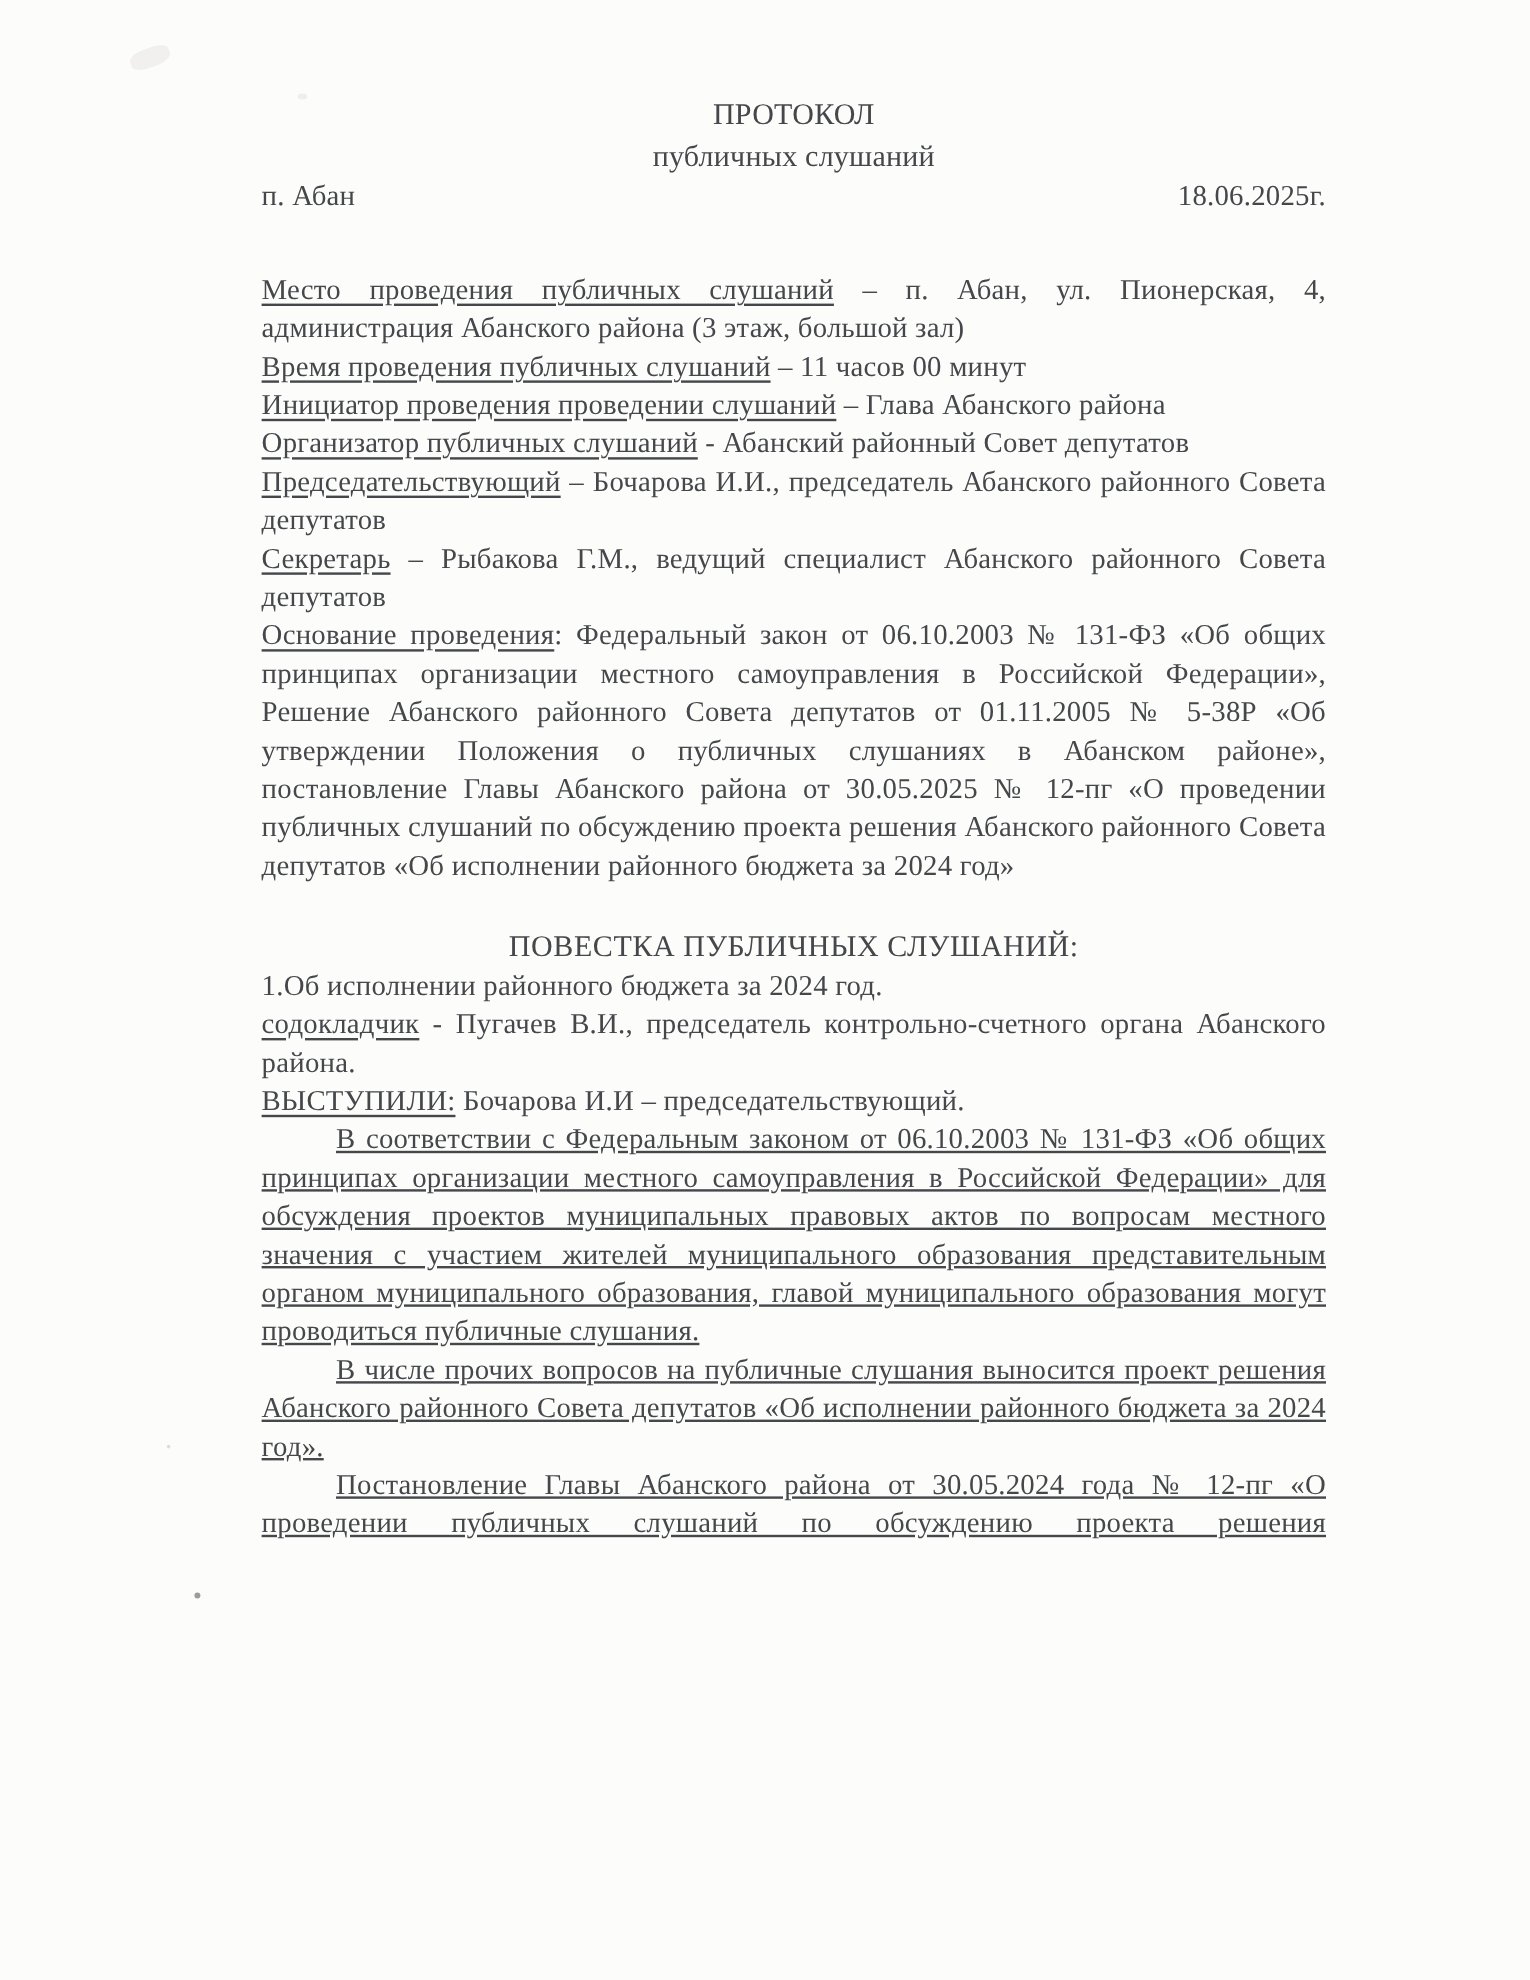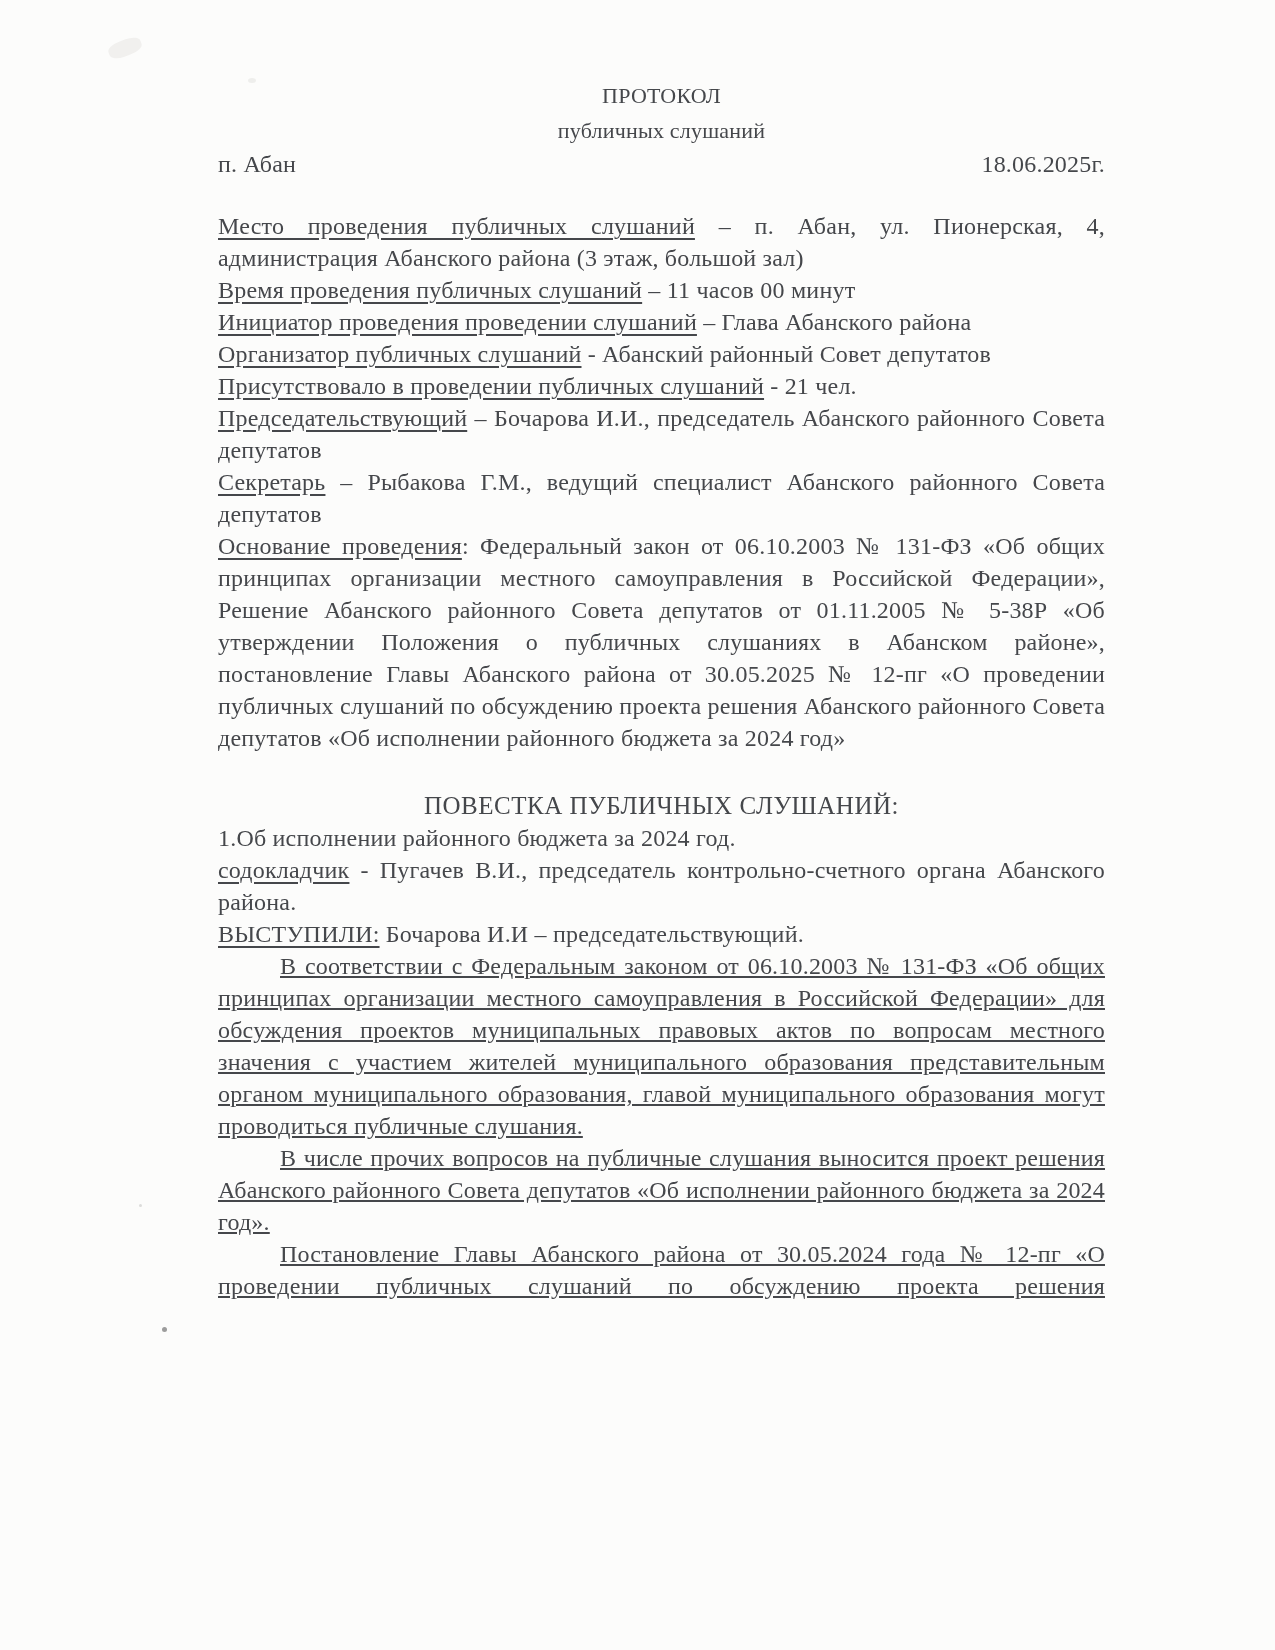--- a/index.html
+++ b/index.html
@@ -22,28 +22,28 @@
   .content {
     position: absolute;
     left: 218px;
     top: 0;
     width: 887px;
   }
   .title-block {
     padding-top: 78px;
     text-align: center;
     line-height: 35px;
-    font-size: 22px;
+    font-size: 25px;
   }
   .dateline {
     display: flex;
     justify-content: space-between;
   }
   .details-block {
-    margin-top: 30px;
+    margin-top: 46px;
   }
   p.line {
     margin: 0;
     text-align: justify;
   }
   .u {
     text-decoration: underline;
     text-underline-offset: 4px;
     text-decoration-thickness: 1.5px;
   }
@@ -95,21 +95,20 @@
     <div class="dateline">
       <span>п. Абан</span>
       <span>18.06.2025г.</span>
     </div>
 
     <div class="details-block">
       <p class="line"><span class="u">Место проведения публичных слушаний</span><span> – п. Абан, ул. Пионерская, 4, администрация Абанского района (3 этаж, большой зал)</span></p>
       <p class="line"><span class="u">Время проведения публичных слушаний</span><span> – 11 часов 00 минут</span></p>
       <p class="line"><span class="u">Инициатор проведения проведении слушаний</span><span> – Глава Абанского района</span></p>
       <p class="line"><span class="u">Организатор публичных слушаний</span><span> - Абанский районный Совет депутатов</span></p>
-      <p class="line"><span class="u">Присутствовало в проведении публичных слушаний</span><span> - 21 чел.</span></p>
       <p class="line"><span class="u">Председательствующий</span><span> – Бочарова И.И., председатель Абанского районного Совета депутатов</span></p>
       <p class="line"><span class="u">Секретарь</span><span> – Рыбакова Г.М., ведущий специалист Абанского районного Совета депутатов</span></p>
       <p class="line"><span class="u">Основание проведения</span><span>: Федеральный закон от 06.10.2003 № 131-ФЗ «Об общих принципах организации местного самоуправления в Российской Федерации», Решение Абанского районного Совета депутатов от 01.11.2005 № 5-38Р «Об утверждении Положения о публичных слушаниях в Абанском районе», постановление Главы Абанского района от 30.05.2025 № 12-пг «О проведении публичных слушаний по обсуждению проекта решения Абанского районного Совета депутатов «Об исполнении районного бюджета за 2024 год»</span></p>
     </div>
 
     <h2 class="agenda-heading">ПОВЕСТКА ПУБЛИЧНЫХ СЛУШАНИЙ:</h2>
 
     <p class="line agenda-item">1.Об исполнении районного бюджета за 2024 год.</p>
     <p class="line"><span class="u">содокладчик</span><span> - Пугачев В.И., председатель контрольно-счетного органа Абанского района.</span></p>
 

